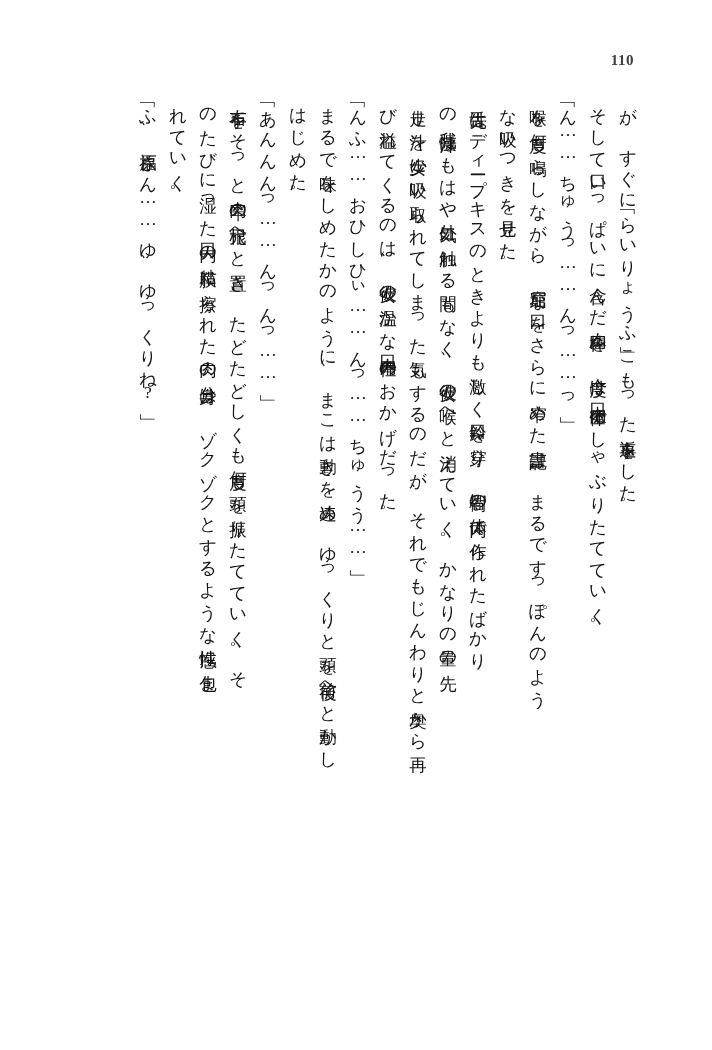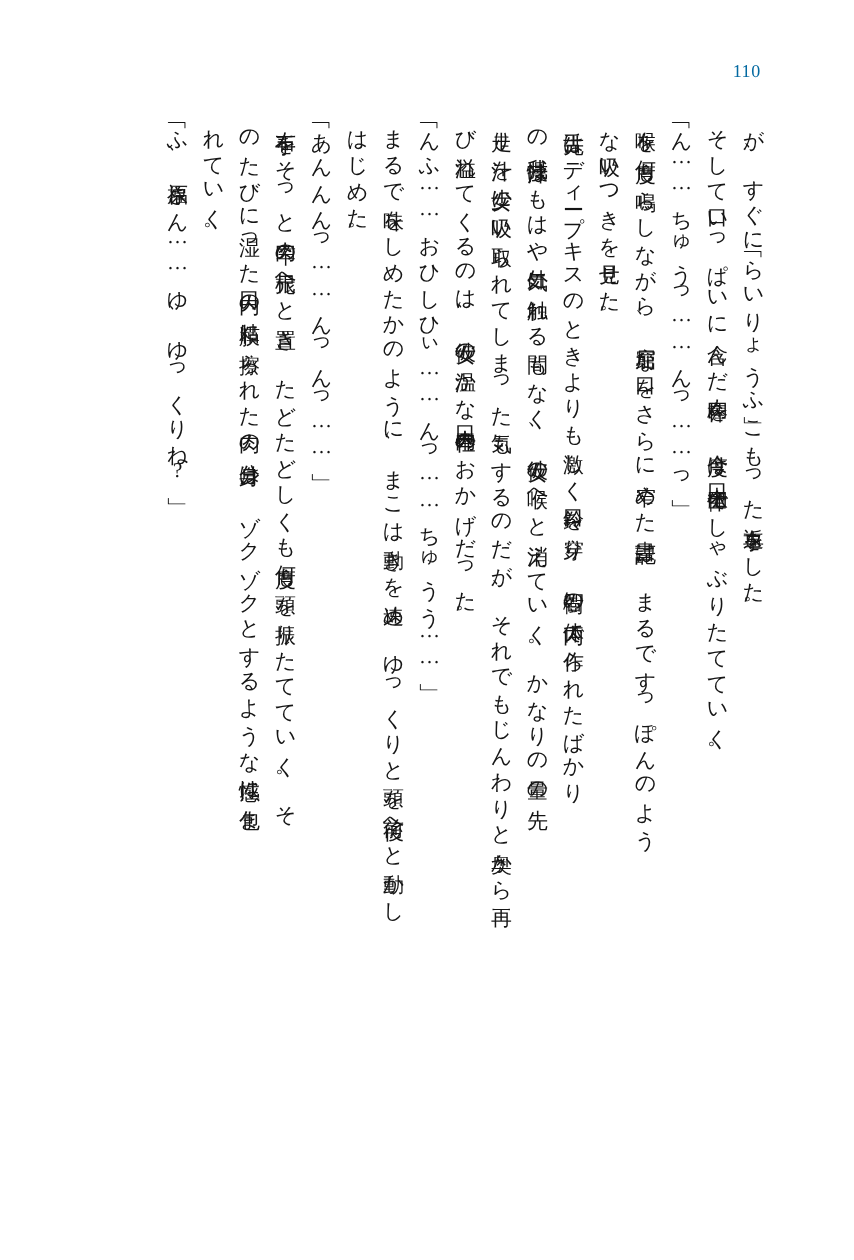--- a/index.html
+++ b/index.html
@@ -15,22 +15,23 @@
     overflow: hidden;
     font-family: "Liberation Serif", "DejaVu Serif", serif;
     color: #1a1a1a;
   }
   .page-number {
     position: absolute;
     top: 52px;
     right: 78px;
     font-size: 15px;
     letter-spacing: 0.5px;
-    color: #0369a1;
+    color: #404040;
     font-family: "Liberation Serif", "DejaVu Serif", serif;
+    font-weight: bold;
   }
   .text-body {
     position: absolute;
     top: 96px;
     right: 76px;
     left: 60px;
     height: 880px;
     display: flex;
     flex-direction: row-reverse;
     align-items: flex-start;

